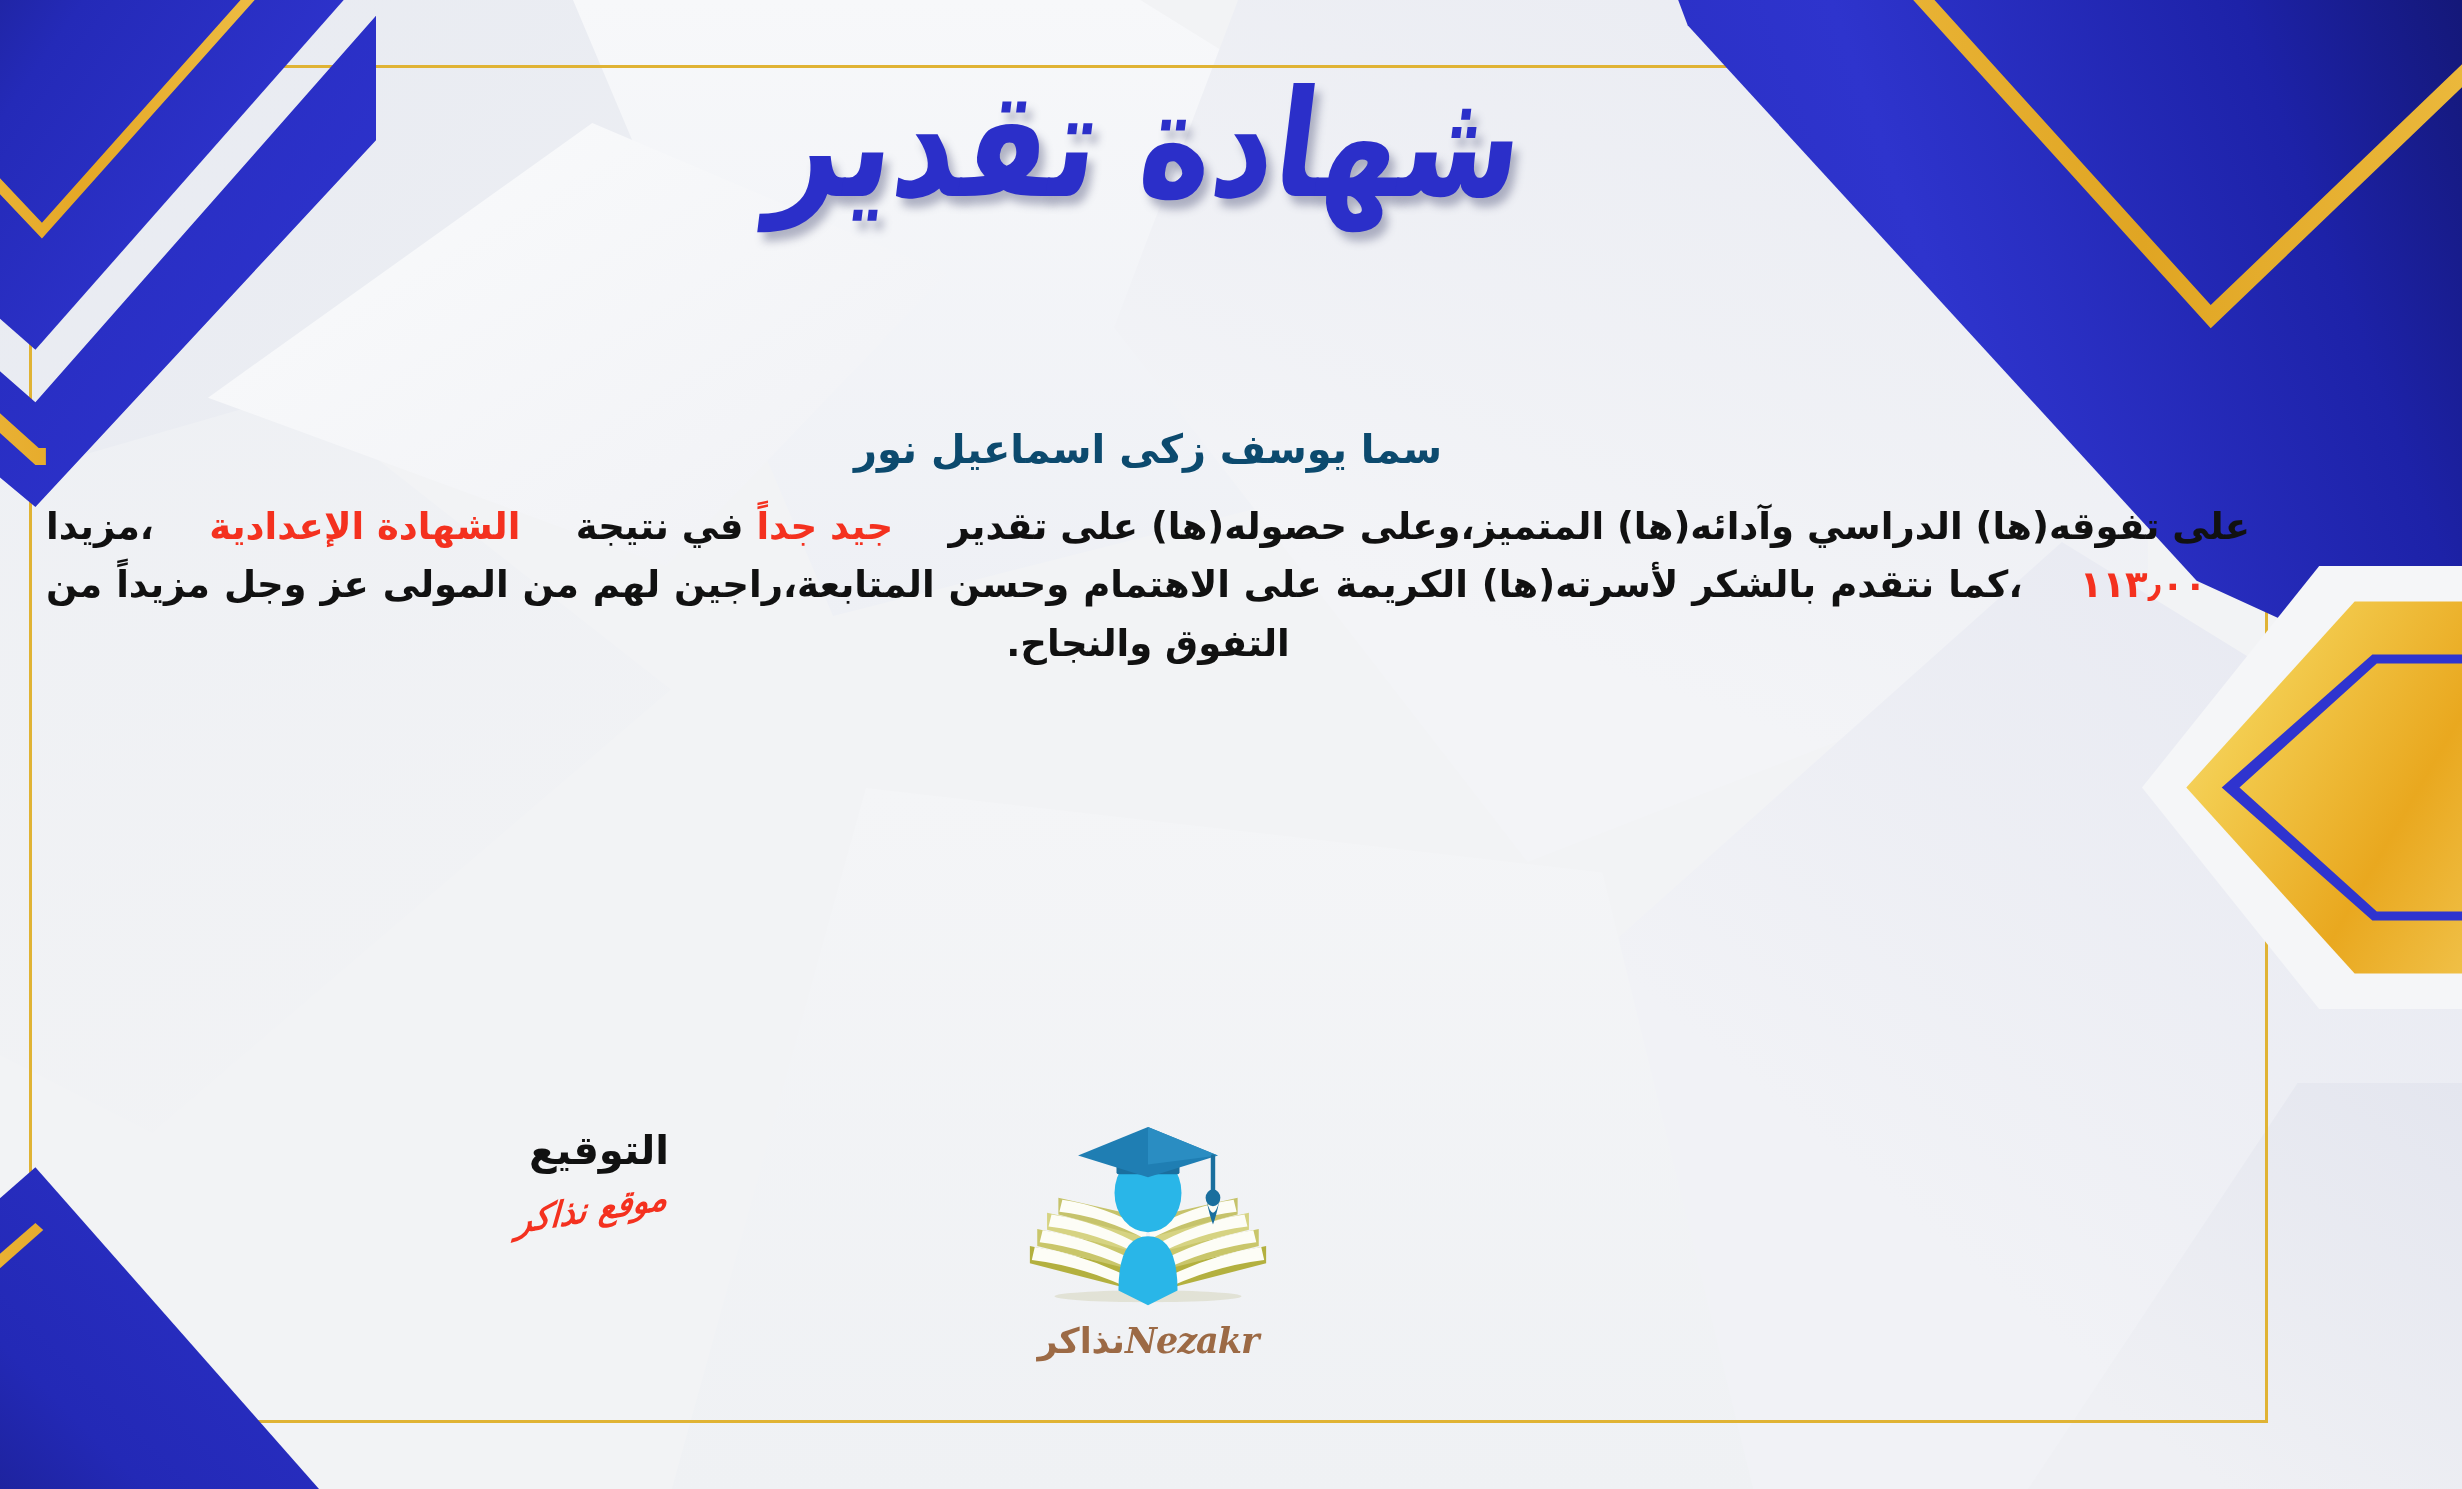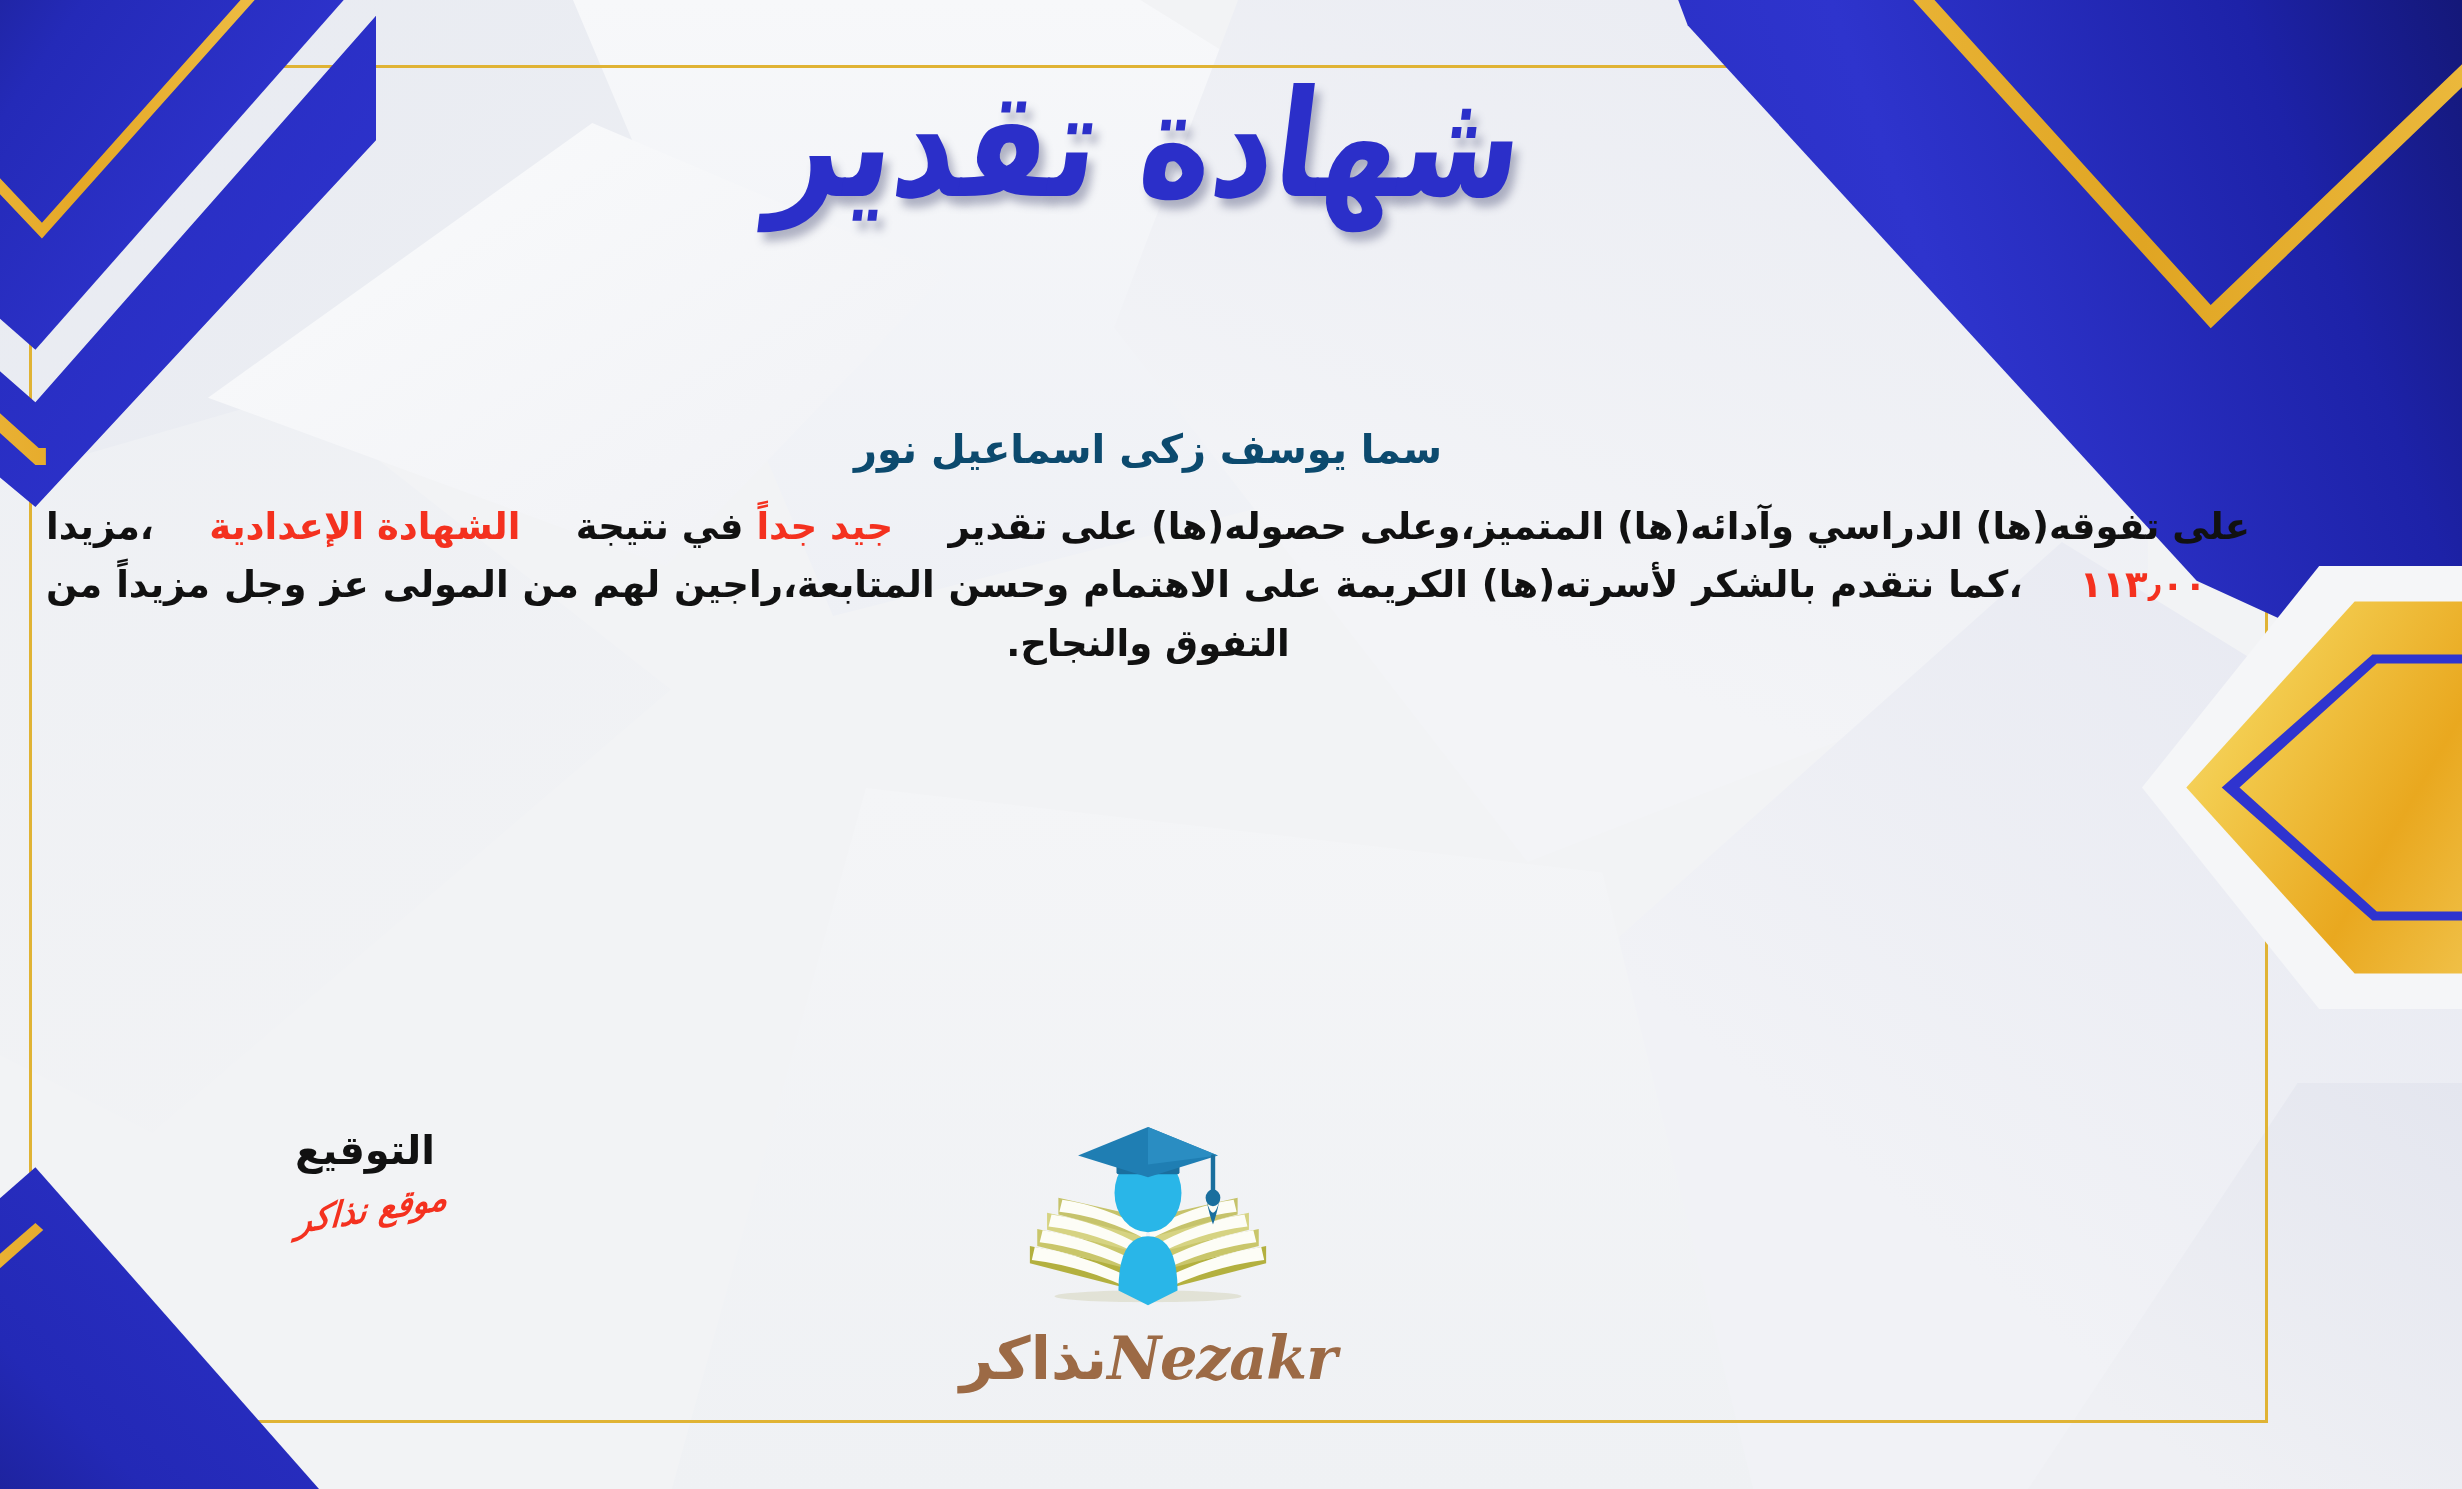--- a/index.html
+++ b/index.html
@@ -210,21 +210,21 @@
   .footer {
     position: absolute;
     left: 0; right: 0;
     top: 1128px;
     height: 305px;
   }
   .signature-col {
     position: absolute;
     right: 1793px;
     width: 374px;
-    text-align: left;
+    text-align: right;
   }
   .sig-label {
     font-size: 40px;
     font-weight: 700;
     color: #111111;
     line-height: 1.1;
   }
   .sig-mark {
     margin-top: 16.7px;
     font-size: 34px;
@@ -239,22 +239,22 @@
   
   .logo-wrap {
     position: absolute;
     left: 0; right: 0;
     top: -4.9px;
     text-align: center;
   }
   .logo-inner { display: inline-block; }
   .logo-mark { width: 256px; height: 197px; display: block; margin: 0 auto; }
   .logo-text {
-    margin-top: 9px;
-    font-size: 59px;
+    margin-top: 3px;
+    font-size: 35px;
     font-weight: 700;
     color: #9c6a45;
     letter-spacing: -1px;
     white-space: nowrap;
     line-height: 1;
   }
   .logo-text .latin { font-style: italic; font-family: "DejaVu Serif", "Liberation Serif", serif; }
 </style>
 </head>
 <body>

